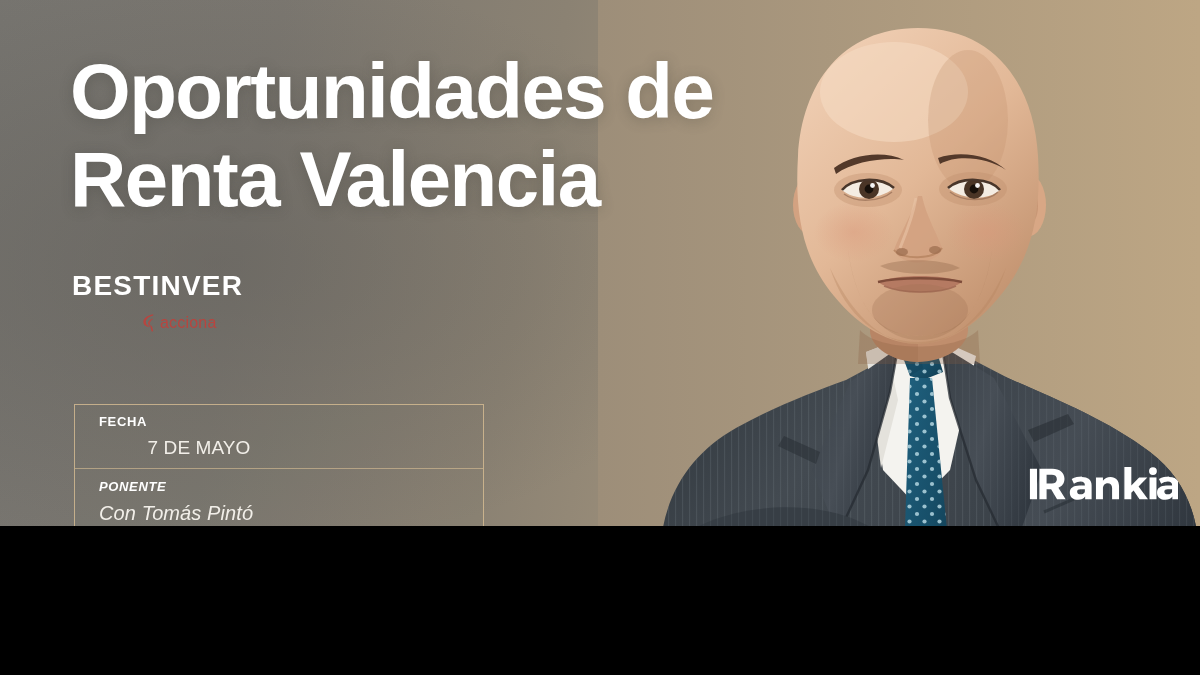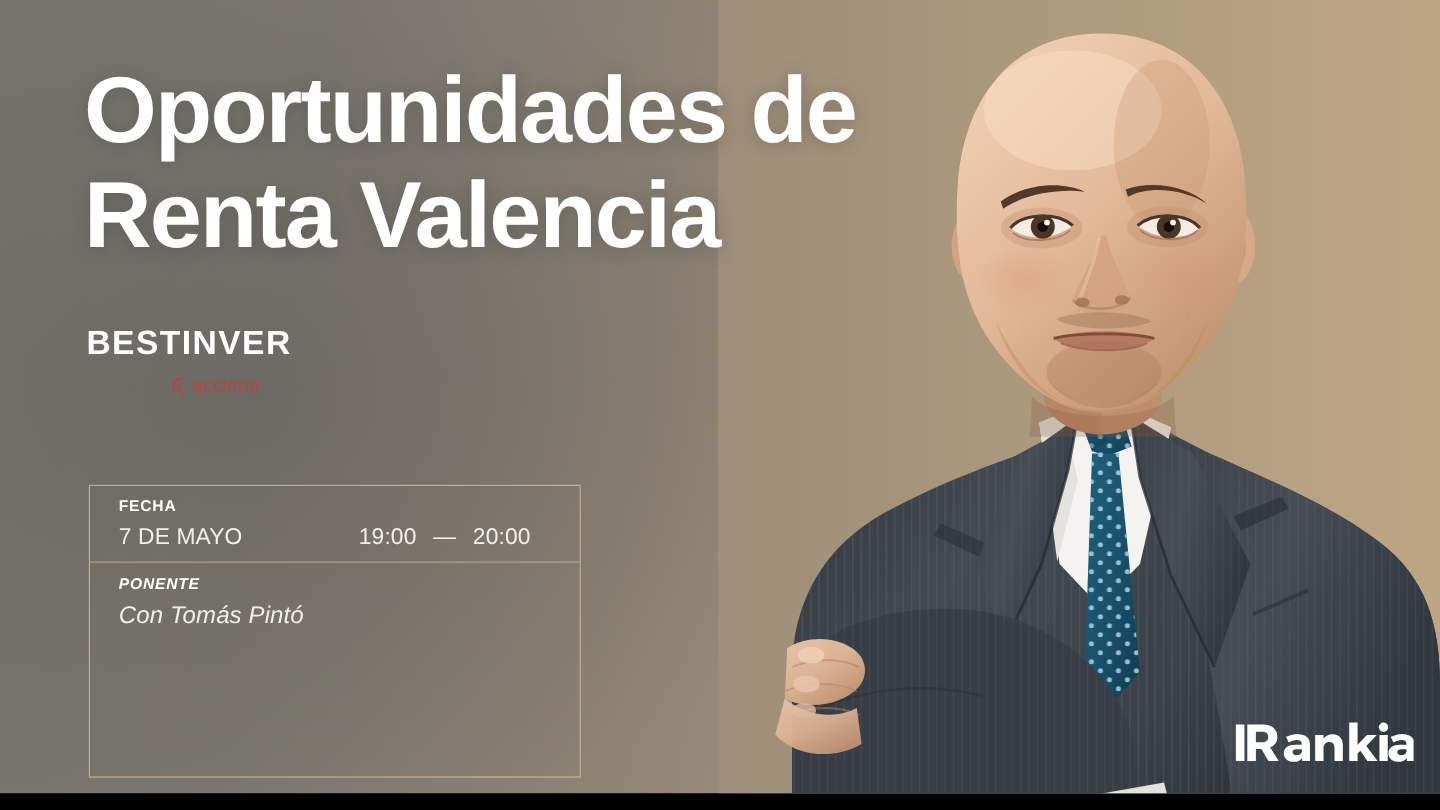--- a/index.html
+++ b/index.html
@@ -1,20 +1,20 @@
 <!DOCTYPE html>
 <html><head>
 <meta charset="utf-8">
 <style>
   * { margin:0; padding:0; box-sizing:border-box; }
   html,body { width:1200px; height:675px; overflow:hidden; background:#000; }
 
   .poster{
     position:relative;
-    width:1200px; height:661px;
+    width:1200px; height:526px;
     font-family:"Liberation Sans", sans-serif;
     overflow:hidden;
     background:linear-gradient(100deg,#76746f 0%,#7b7770 22%,#8b8273 44%,#a2937c 64%,#b39e81 80%,#bda684 100%);
   }
 
   
   .bg-vignette{
     position:absolute; inset:0;
     background:radial-gradient(ellipse 70% 90% at 18% 50%, rgba(90,88,84,.42) 0%, rgba(90,88,84,0) 62%);
     pointer-events:none;
@@ -95,21 +95,21 @@
     font-size:19px;
     font-weight:normal;
     line-height:1.33;
     letter-spacing:.1px;
   }
 
   .fecha-line{
     display:flex;
     align-items:baseline;
   }
-  .fecha-date{ width:200px; flex:none; }
+  .fecha-date{ width:200px; flex:none;text-align:center; }
   .fecha-time{ display:flex; align-items:center; gap:14px; }
   .fecha-dash{ font-size:19px; color:#f2efe9; }
 
   .ponente-value{ font-size:20px; }
 
   
   .portrait{
     position:absolute;
     left:598px; top:0;
     width:602px; height:675px;
@@ -344,25 +344,20 @@
     </div>
   </div>
 
   <div class="infobox">
 
 
     <div class="info-row row-fecha">
       <div class="info-label">FECHA</div>
       <div class="fecha-line">
         <div class="info-value fecha-date">7 DE MAYO</div>
-        <div class="fecha-time">
-          <span class="info-value">19:00</span>
-          <span class="fecha-dash">—</span>
-          <span class="info-value">20:00</span>
-        </div>
       </div>
     </div>
 
     <div class="info-row row-ponente">
       <div class="info-label">PONENTE</div>
       <div class="info-value ponente-value">Con Tomás Pintó</div>
     </div>
 
   </div>
 

